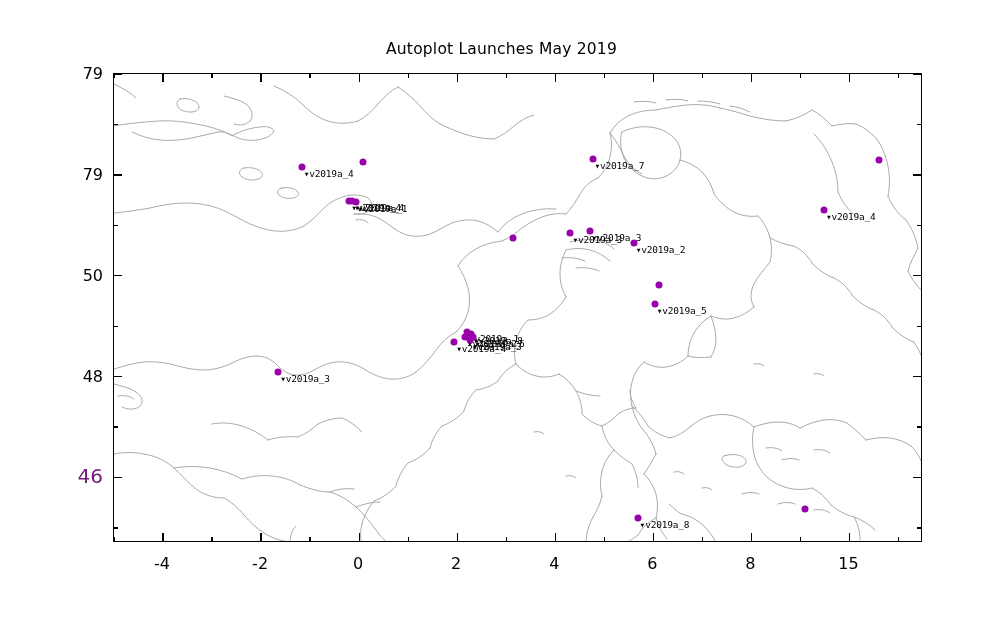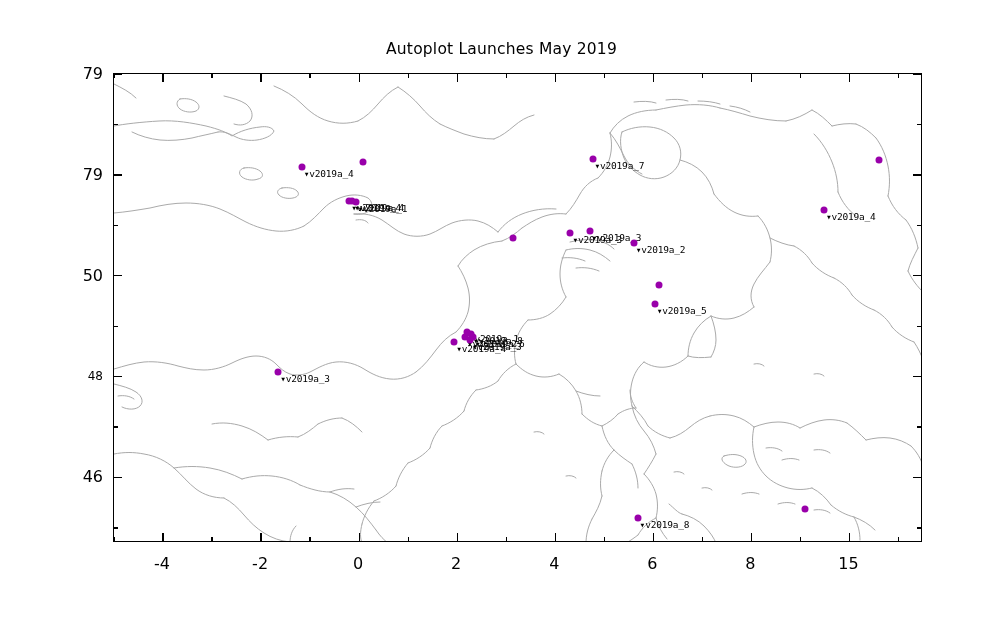--- a/index.html
+++ b/index.html
@@ -332,22 +332,22 @@
       <div class="pt" style="left: 356.941px; top: 267.28px; background: rgb(153, 0, 170);"></div>
       <div class="ptlabel" style="left: 358.941px; top: 268.28px;">▾v2019a_3</div>
       <div class="pt" style="left: 165.232px; top: 298.546px; background: rgb(153, 0, 170);"></div>
       <div class="ptlabel" style="left: 167.232px; top: 299.546px;">▾v2019a_3</div>
       <div class="pt" style="left: 524.624px; top: 444.794px; background: rgb(153, 0, 170);"></div>
       <div class="ptlabel" style="left: 526.624px; top: 445.794px;">▾v2019a_8</div>
       <div class="pt" style="left: 692.308px; top: 436.22px; background: rgb(153, 0, 170);"></div>
     </div>
 
   <div id="tickwrap">
-      <div style="position: absolute; right: 900px; top: 476.441px; transform: translateY(-50%); font-size: 16px; color: #000000;">46</div>
-      <div style="position: absolute; right: 900px; top: 375.581px; transform: translateY(-50%); font-size: 12px; color: rgb(0, 0, 0);">48</div>
+      <div style="position: absolute; right: 900px; top: 476.441px; transform: translateY(-50%); font-size: 20px; color: #701a75;">46</div>
+      <div style="position: absolute; right: 900px; top: 375.581px; transform: translateY(-50%); font-size: 16px; color: rgb(0, 0, 0);">48</div>
       <div style="position: absolute; right: 900px; top: 274.72px; transform: translateY(-50%); font-size: 16px; color: rgb(0, 0, 0);">50</div>
       <div style="position: absolute; right: 900px; top: 173.86px; transform: translateY(-50%); font-size: 16px; color: rgb(0, 0, 0);">79</div>
       <div style="position: absolute; right: 900px; top: 73px; transform: translateY(-50%); font-size: 16px; color: rgb(0, 0, 0);">79</div>
       <div style="position: absolute; left: 162.03px; top: 554px; transform: translateX(-50%); font-size: 16px; color: rgb(0, 0, 0);">-4</div>
       <div style="position: absolute; left: 260.091px; top: 554px; transform: translateX(-50%); font-size: 16px; color: rgb(0, 0, 0);">-2</div>
       <div style="position: absolute; left: 358.152px; top: 554px; transform: translateX(-50%); font-size: 16px; color: rgb(0, 0, 0);">0</div>
       <div style="position: absolute; left: 456.212px; top: 554px; transform: translateX(-50%); font-size: 16px; color: rgb(0, 0, 0);">2</div>
       <div style="position: absolute; left: 554.273px; top: 554px; transform: translateX(-50%); font-size: 16px; color: rgb(0, 0, 0);">4</div>
       <div style="position: absolute; left: 652.333px; top: 554px; transform: translateX(-50%); font-size: 16px; color: rgb(0, 0, 0);">6</div>
       <div style="position: absolute; left: 750.394px; top: 554px; transform: translateX(-50%); font-size: 16px; color: rgb(0, 0, 0);">8</div>

